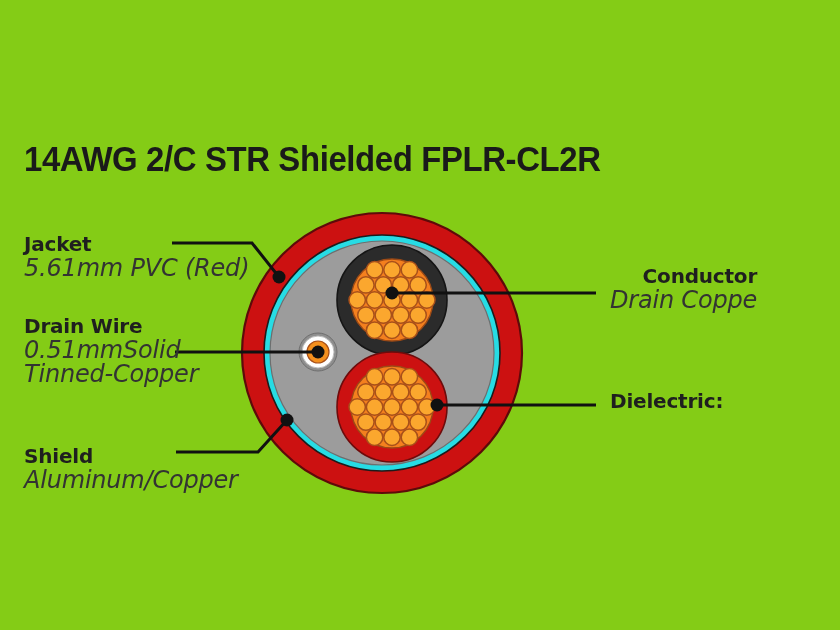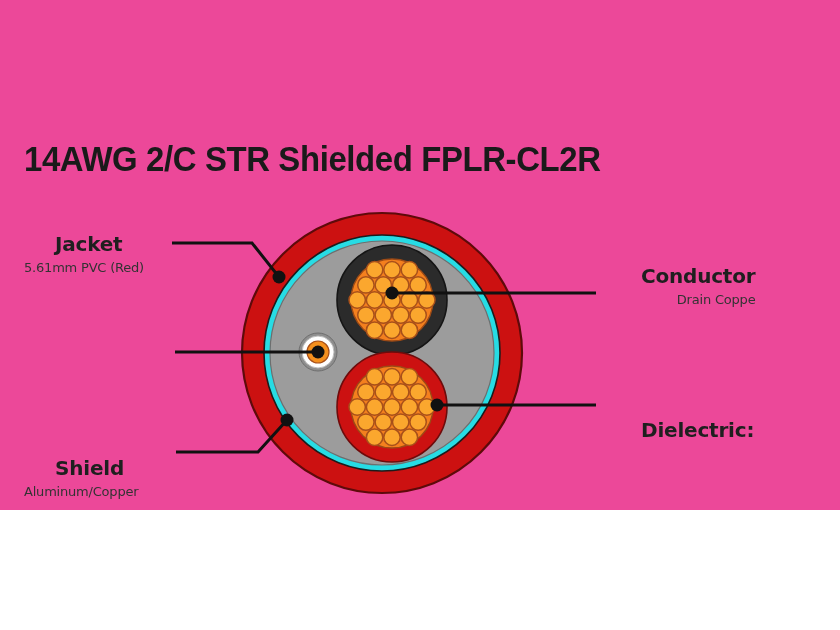--- a/index.html
+++ b/index.html
@@ -3,22 +3,22 @@
 <meta charset="utf-8">
 <style>
   html, body {
     margin: 0;
     padding: 0;
     background: #ffffff;
   }
   #page {
     position: relative;
     width: 840px;
-    height: 510px;
-    background: #ec4899;
+    height: 630px;
+    background: #84cc16;
     overflow: hidden;
     font-family: "DejaVu Sans", sans-serif;
   }
   #title {
     position: absolute;
     left: 24px;
     top: 139px;
     font-family: "Liberation Sans", sans-serif;
     font-weight: bold;
     font-size: 35px;
@@ -32,36 +32,36 @@
     position: absolute;
     color: #1f1f1f;
   }
   .callout .hd {
     font-family: "DejaVu Sans", sans-serif;
     font-weight: bold;
     font-size: 20px;
     line-height: 24px;
     letter-spacing: -0.2px;
     white-space: nowrap;
-    margin-left: 31px;
   }
   .callout .ln {
     font-family: "DejaVu Sans", sans-serif;
     font-weight: normal;
-    font-size: 13px;
+    font-size: 24px;
     line-height: 24px;
     letter-spacing: -0.2px;
     color: #333333;
     white-space: nowrap;
+    font-style: italic;
   }
   #c-jacket   { left: 24px;  top: 232px; }
   #c-drain    { left: 24px;  top: 314px; }
-  #c-shield   { left: 24px;  top: 456px; }
+  #c-shield   { left: 24px;  top: 444px; }
   #c-conductor{ left: 610px; top: 264px; text-align: right; }
-  #c-dielectric{left: 610px; top: 418px; }
+  #c-dielectric{left: 610px; top: 389px; }
   svg.art {
     position: absolute;
     left: 0;
     top: 0;
     width: 840px;
     height: 630px;
   }
 </style>
 </head>
 <body>
@@ -147,20 +147,25 @@
       <circle cx="392" cy="293" r="6.5"></circle>
       <circle cx="437" cy="405" r="6.5"></circle>
     </g>
   </svg>
 
   <div class="callout" id="c-jacket">
     <div class="hd">Jacket</div>
     <div class="ln">5.61mm PVC (Red)</div>
   </div>
 
+  <div class="callout" id="c-drain">
+    <div class="hd">Drain Wire</div>
+    <div class="ln">0.51mmSolid</div>
+    <div class="ln">Tinned-Copper</div>
+  </div>
 
   <div class="callout" id="c-shield">
     <div class="hd">Shield</div>
     <div class="ln">Aluminum/Copper</div>
   </div>
 
   <div class="callout" id="c-conductor">
     <div class="hd">Conductor</div>
     <div class="ln">Drain Coppe</div>
   </div>

